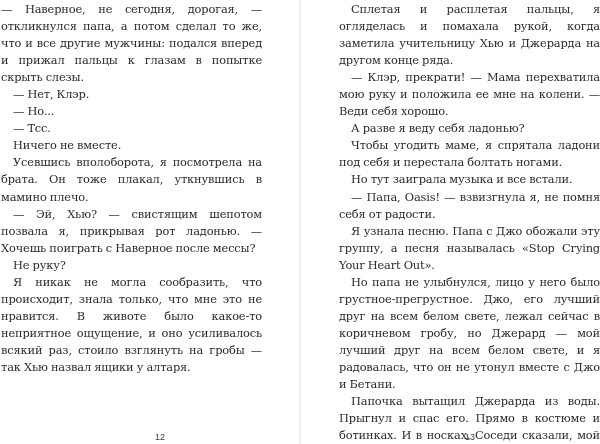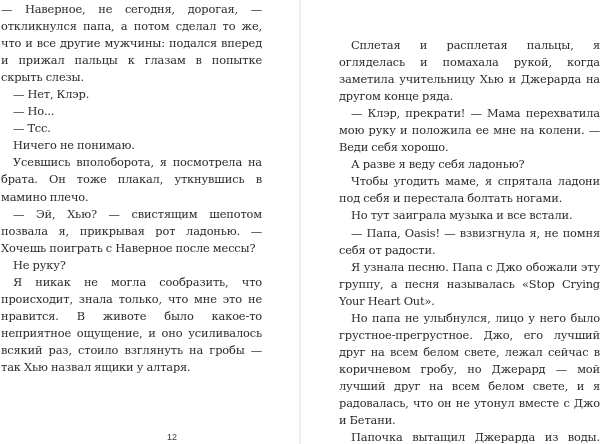--- a/index.html
+++ b/index.html
@@ -26,21 +26,20 @@
       height: 348px;
       background: #ffffff;
     }
     .page-left {
       left: 0;
       width: 299px;
     }
     .page-right {
       left: 301px;
       width: 299px;
-      margin-top: 36px;
     }
     .gutter {
       position: absolute;
       left: 299px;
       top: 0;
       width: 2px;
       height: 444px;
       background: #eeeeee;
     }
     .text {
@@ -69,39 +68,39 @@
       text-indent: 0;
     }
     .page-num {
       position: absolute;
       top: 432px;
       font-family: "Liberation Sans", "DejaVu Sans", sans-serif;
       font-size: 9px;
       color: #3a3a3a;
     }
     .page-left .page-num {
-      left: 120px;
+      left: 108px;
       padding-left: 47px;
     }
     .page-right .page-num {
       left: 164px;
     }
   </style>
 </head>
 <body>
 
 <div class="spread">
 
   <div class="page page-left">
     <div class="text">
       <p class="no-indent">— Наверное, не сегодня, дорогая, — откликнулся папа, а потом сделал то же, что и все другие мужчины: подался вперед и прижал пальцы к глазам в попытке скрыть слезы.</p>
       <p>— Нет, Клэр.</p>
       <p>— Но...</p>
       <p>— Тсс.</p>
-      <p>Ничего не понимаю.</p>
+      <p>Ничего не вместе.</p>
       <p>Усевшись вполоборота, я посмотрела на брата. Он тоже плакал, уткнувшись в мамино плечо.</p>
       <p>— Эй, Хью? — свистящим шепотом позвала я, при­крывая рот ладонью. — Хочешь поиграть с Наверное после мессы?</p>
       <p>Не руку?</p>
       <p>Я никак не могла сообразить, что происходит, знала только, что мне это не нравится. В животе было какое-то неприятное ощущение, и оно усиливалось всякий раз, стоило взглянуть на гробы — так Хью назвал ящики у алтаря.</p>
 
     </div>
     <div class="page-num">12</div>
   </div>
 
   <div class="gutter"></div>

